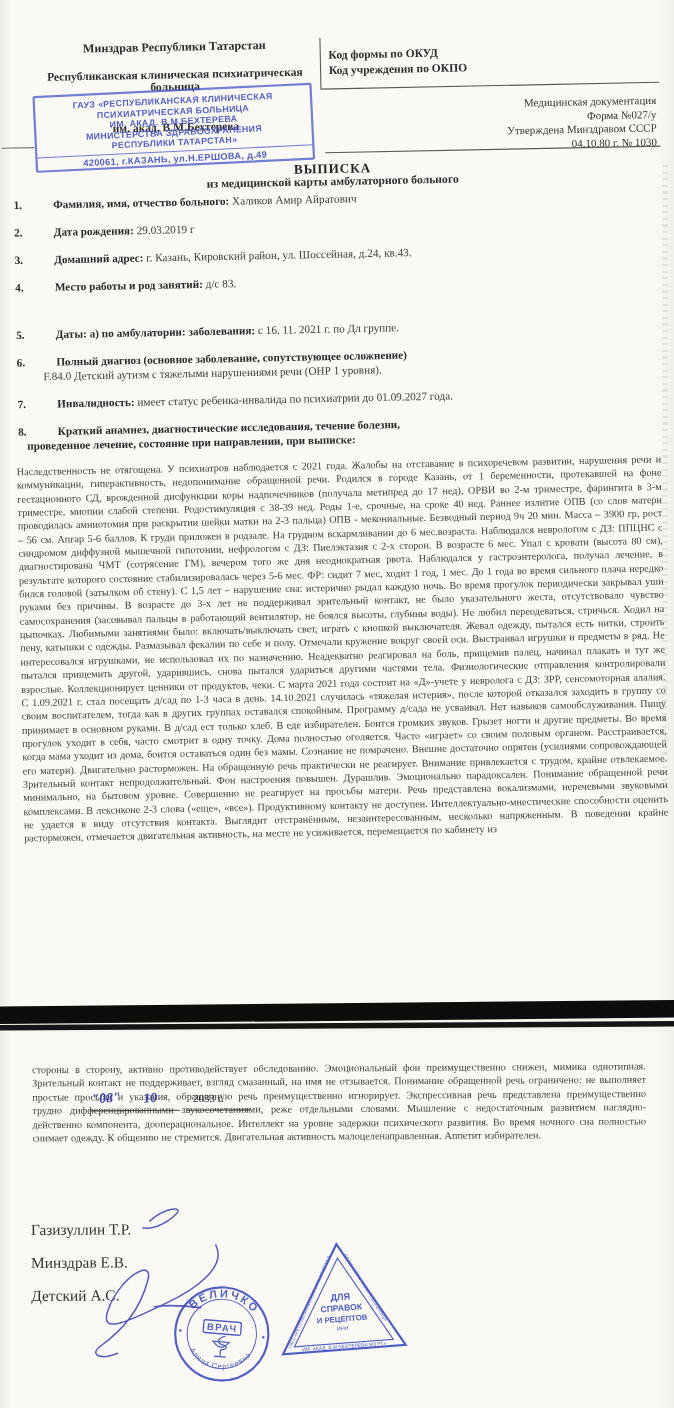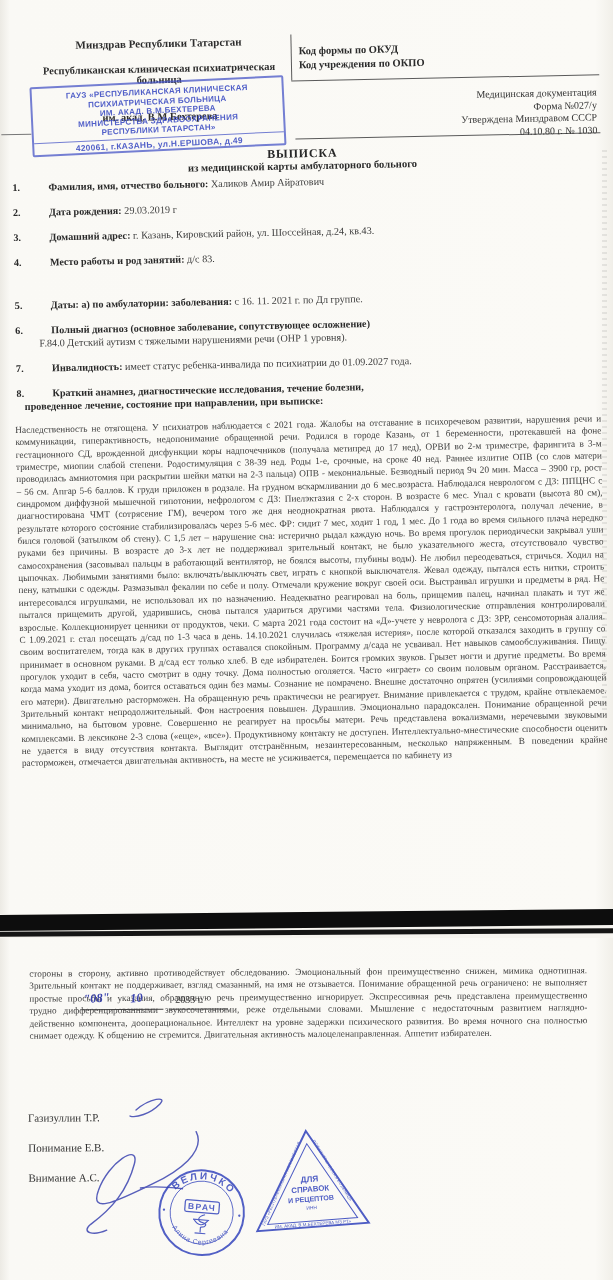--- a/index.html
+++ b/index.html
@@ -68,21 +68,21 @@
     opacity:.5;}
   .seam1{position:absolute;left:-6px;top:912px;width:630px;height:16px;background:#0d0d0d;transform:rotate(-0.55deg);}
   .seam2{position:absolute;left:0;top:930px;width:613px;height:5px;background:#151515;transform:rotate(-0.35deg);}
 
   
   .date-line{position:absolute;left:84px;top:52px;width:260px;font-size:10px;color:#2f2f2f;}
   .hand{font-style:italic;color:#3a43ad;font-size:12.5px;font-weight:bold;transform:rotate(-4deg);display:inline-block;}
   .date-u1{position:absolute;left:82px;top:70px;width:82px;height:1px;background:#444;}
   .date-u2{position:absolute;left:170px;top:70px;width:58px;height:1px;background:#444;}
   .date-year{position:absolute;left:176px;top:55px;font-size:10px;color:#2d2d2d;}
-  .sig-name{position:absolute;left:28px;font-size:11px;color:#333;}
+  .sig-name{position:absolute;left:28px;font-size:14px;color:#333;}
   .sig-svg{position:absolute;left:0;top:157px;z-index:4;}
   .round-stamp{position:absolute;left:156px;top:229px;transform:rotate(5deg);opacity:.9;}
   .tri-stamp{position:absolute;left:250px;top:190px;transform:rotate(-4deg);opacity:.92;}
   svg text{font-family:"Liberation Sans","DejaVu Sans",sans-serif;}
 </style>
 </head>
 <body>
 
 <div class="page" id="page1">
   <div class="tilt1">
@@ -179,22 +179,22 @@
 
     <div class="date-line">
       <span class="hand">"08"</span>
       <span class="hand" style="margin-left:18px;">10</span>
     </div>
     <span class="date-year">2033 г.</span>
     <div class="date-u1"></div>
     <div class="date-u2"></div>
 
     <div class="sig-name" style="top:172px;">Газизуллин Т.Р.</div>
-    <div class="sig-name" style="top:202px;">Понимание Е.В.</div>
-    <div class="sig-name" style="top:232px;">Внимание А.С.</div>
+    <div class="sig-name" style="top:202px;">Минздрав Е.В.</div>
+    <div class="sig-name" style="top:232px;">Детский А.С.</div>
 
     <svg class="sig-svg" width="400" height="160" viewBox="0 0 400 160">
       <g fill="none" stroke="#3a43b0" stroke-width="1.4" stroke-linecap="round" opacity="0.85">
         <path d="M136,14 C150,2 168,0 160,8 C150,18 136,22 130,20"></path>
         <path d="M196,36 C206,56 178,76 152,88 C120,103 88,120 98,94 C108,66 140,46 134,68 C127,94 112,112 90,128 C80,136 92,140 106,134"></path>
         <path d="M140,92 C152,90 166,91 182,93"></path>
       </g>
     </svg>
 
     <svg class="round-stamp" width="90" height="90" viewBox="0 0 100 100">

